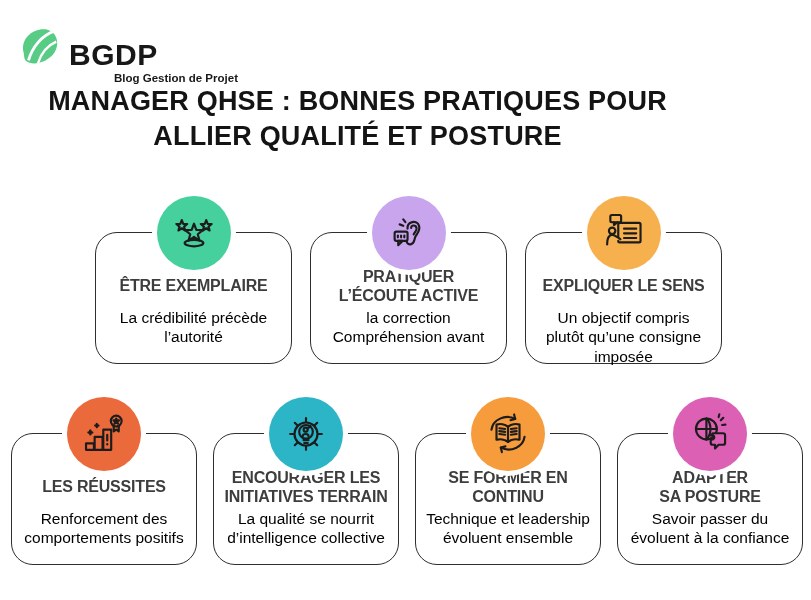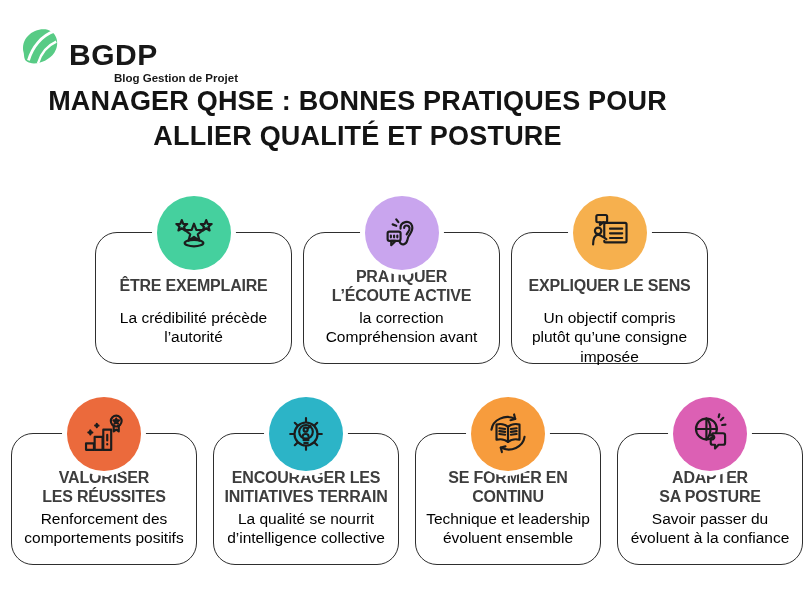--- a/index.html
+++ b/index.html
@@ -15,21 +15,21 @@
   .brand{font-size:30px;font-weight:800;color:#181818;letter-spacing:.5px;}
   .tagline{font-size:11.5px;font-weight:600;color:#181818;margin-top:3px;padding-left:45px;}
   
   .main-title{
     position:absolute;top:84px;left:0;width:715px;text-align:center;
     font-size:27px;font-weight:800;color:#141414;line-height:1.3;
     letter-spacing:.2px;margin:0;
   }
   
   .card-row{position:absolute;display:flex;}
-  #row-1{top:232px;left:95px;gap:11px;}
+  #row-1{top:232px;left:95px;gap:18px;}
   #row-2{top:433px;left:11px;gap:16px;}
   
   .card{
     position:relative;background:#fff;
     border:1.6px solid #2e2e2e;border-radius:22px;
     height:132px;box-sizing:border-box;padding:0 6px;
   }
   #row-1 .card{width:197px;}
   #row-2 .card{width:186px;}
   .icon-circle{
@@ -142,21 +142,20 @@
    <rect fill="none" stroke="#1c1c1c" stroke-width="3" stroke-linecap="round" stroke-linejoin="round" x="31" y="26" width="11" height="28"></rect>
    <path fill="none" stroke="#1c1c1c" stroke-width="3" stroke-linecap="round" stroke-linejoin="round" d="M36.5,33 V41 M36.5,46 V46.5"></path>
    <circle fill="none" stroke="#1c1c1c" stroke-width="3" stroke-linecap="round" stroke-linejoin="round" cx="49" cy="14" r="7.5"></circle>
    <path fill="none" stroke="#1c1c1c" stroke-width="3" stroke-linecap="round" stroke-linejoin="round" d="M49,10.5 L49.9,12.9 L52.8,13 L50.6,14.8 L51.4,17.5 L49,16 L46.6,17.5 L47.4,14.8 L45.2,13 L48.1,12.9 Z"></path>
    <path fill="none" stroke="#1c1c1c" stroke-width="3" stroke-linecap="round" stroke-linejoin="round" d="M45.5,20.5 L45.5,28.5 L49,26 L52.5,28.5 L52.5,20.5"></path>
    <path fill="none" stroke="#1c1c1c" stroke-width="3" stroke-linecap="round" stroke-linejoin="round" d="M13,27 L13.7,29.1 L15.8,29.8 L13.7,30.5 L13,32.6 L12.3,30.5 L10.2,29.8 L12.3,29.1 Z"></path>
    <path fill="none" stroke="#1c1c1c" stroke-width="3" stroke-linecap="round" stroke-linejoin="round" d="M22,18 L22.6,19.7 L24.3,20.3 L22.6,20.9 L22,22.6 L21.4,20.9 L19.7,20.3 L21.4,19.7 Z"></path>
         </svg>
       </div>
     <div class="card-title">
-        <div>VALORISER</div>
         <div>LES RÉUSSITES</div>
       </div>
     <div class="card-body">
         <div>Renforcement des</div>
         <div>comportements positifs</div>
       </div>
   </div>
 
   <div class="card">
     <div class="icon-circle" style="background: rgb(44, 180, 199); --cc: #2CB4C7;">

